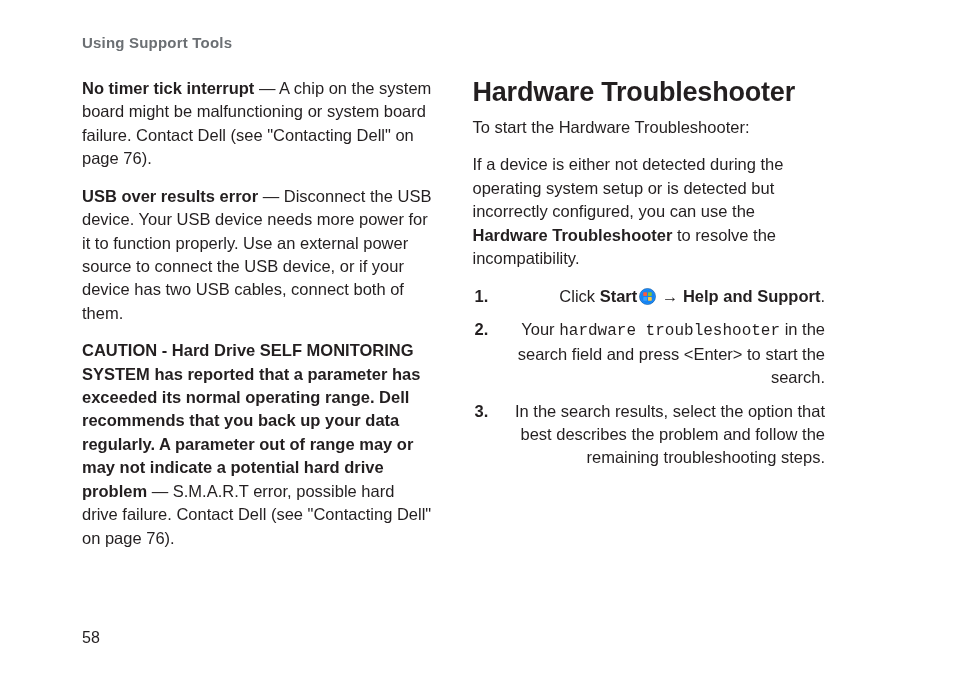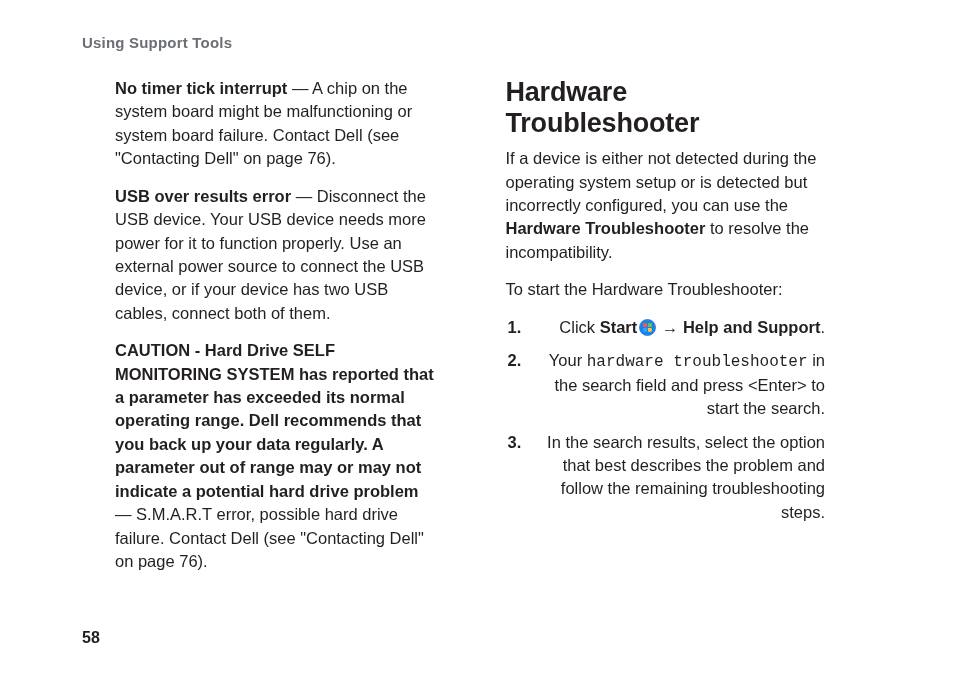--- a/index.html
+++ b/index.html
@@ -29,21 +29,20 @@
   }
   .cols {
     display: flex;
     gap: 38px;
   }
   .col {
     flex: 1 1 0;
     font-size: 16.5px;
     line-height: 1.42;
     font-weight: 400;
-    margin-left: 33px;
   }
   .col p { margin: 0 0 14px 0; }
   .b { font-weight: 700; }
   .h2 {
     font-size: 27px;
     font-weight: 700;
     letter-spacing: -0.2px;
     margin: 0 0 8px 0;
     line-height: 1.15;
   }
@@ -73,21 +72,21 @@
     display: inline-block;
     width: 17px;
     height: 17px;
     vertical-align: -3px;
     margin: 0 1px 0 2px;
   }
   .page-num {
     position: absolute;
     left: 82px;
     bottom: 30px;
-    font-weight: 700;
+    font-weight: 400;
     font-size: 16px;
   }
 </style>
 </head>
 <body>
 
 <div class="page">
 
   <div class="running-head">Using Support Tools</div>
 
@@ -106,25 +105,25 @@
       <p>
         <span class="b">CAUTION - Hard Drive SELF MONITORING SYSTEM has reported that a parameter has exceeded its normal operating range. Dell recommends that you back up your data regularly. A parameter out of range may or may not indicate a potential hard drive problem</span><span> — S.M.A.R.T error, possible hard drive failure. Contact Dell (see "Contacting Dell" on page 76).</span>
       </p>
 
     </div>
 
     <div class="col">
 
       <div class="h2">Hardware Troubleshooter</div>
 
+      <p>To start the Hardware Troubleshooter:</p>
+
       <p>
         <span>If a device is either not detected during the operating system setup or is detected but incorrectly configured, you can use the </span><span class="b">Hardware Troubleshooter</span><span> to resolve the incompatibility.</span>
       </p>
-
-      <p>To start the Hardware Troubleshooter:</p>
 
       <ol class="steps">
         <li>
           <span>Click </span><span class="b">Start</span><span class="win-orb"><svg viewBox="0 0 18 18" width="17" height="17">
               <circle cx="9" cy="9" r="8.5" fill="#1a8cff" stroke="#0a4f91" stroke-width="0.6"></circle>
               <circle cx="9" cy="9" r="7" fill="#0a4f91" opacity="0.15"></circle>
               <g transform="translate(4.5,4.5)">
                 <rect x="0" y="0" width="4" height="4" rx="0.5" fill="#ff5a3c"></rect>
                 <rect x="5" y="0" width="4" height="4" rx="0.5" fill="#7fc13a"></rect>
                 <rect x="0" y="5" width="4" height="4" rx="0.5" fill="#3aa0ff"></rect>

